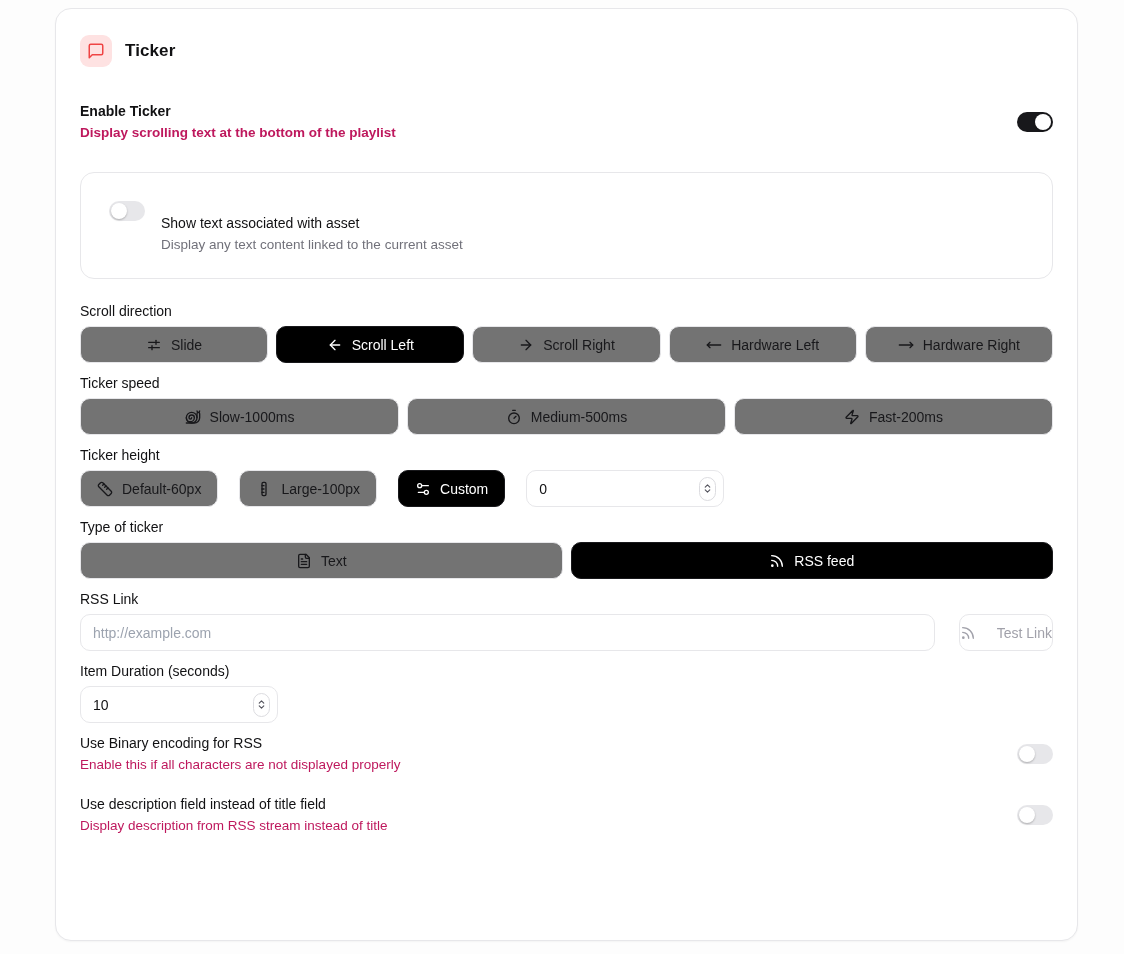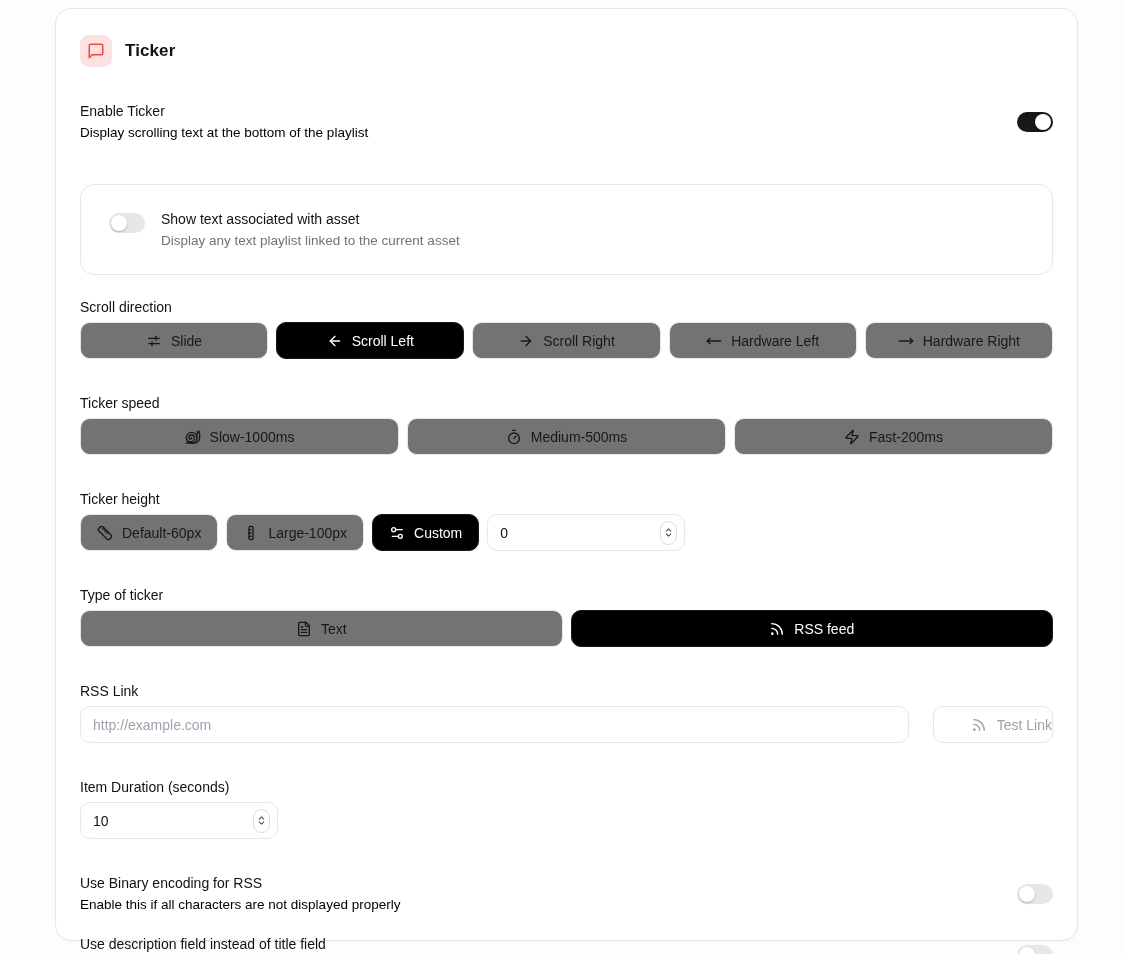--- a/index.html
+++ b/index.html
@@ -10,65 +10,65 @@
     box-shadow:0 1px 2px rgba(0,0,0,.04);
     padding:26px 24px 28px 24px;
   }
   
   .hdr { display:flex; align-items:center; gap:13px; margin-bottom:36px; }
   .hdr-icon { width:32px; height:32px; border-radius:9px; background:#fee2e2; display:flex; align-items:center; justify-content:center; color:#ef4444; }
   .hdr-title { font-size:17px; font-weight:700; letter-spacing:.1px; }
   
   .trow { display:flex; align-items:center; justify-content:space-between; }
   .trow .txt .lbl { font-size:14px; color:#111113; margin-bottom:6px; }
-  .trow .txt .dsc { font-size:13.5px; color:#000000; }
+  .trow .txt .dsc { font-size:13.5px; color:#be185d; }
   .toggle { width:36px; height:20px; border-radius:999px; position:relative; flex:0 0 auto; cursor:pointer; }
   .toggle.on  { background:#18181b; }
   .toggle.off { background:#e7e7ea; }
   .knob { position:absolute; top:2px; width:16px; height:16px; border-radius:50%; background:#fff; box-shadow:0 1px 2px rgba(0,0,0,.25); }
   .toggle.on  .knob { right:2px; }
   .toggle.off .knob { left:2px; }
-  .m-b-36 { margin-bottom:44px; }
+  .m-b-36 { margin-bottom:32px;font-weight:bold; }
   
   .inner-card { border:1px solid #e7e7ea; border-radius:14px; padding:26px 28px; display:flex; align-items:flex-start; gap:16px; margin-bottom:24px; }
   .inner-card .toggle { margin-top:2px; }
   
-  .sec { margin-bottom:36px; }
+  .sec { margin-bottom:12px; }
   .sec-label { font-size:14px; color:#111113; margin-bottom:7px; }
   .btn-row { display:grid; gap:8px; }
   .cols-5 { grid-template-columns:repeat(5,1fr); }
   .cols-3 { grid-template-columns:repeat(3,1fr); }
   .cols-2 { grid-template-columns:repeat(2,1fr); }
   .btn {
     height:37px; border:1px solid #e7e7ea; border-radius:10px; background:#737373;
     display:flex; align-items:center; justify-content:center; gap:9px;
     font-size:14px; color:#18181b; cursor:pointer; white-space:nowrap; padding:0 16px;
   }
   .btn.selected { background:#000000; color:#fff; border-color:#18181b; }
   .btn svg { flex:0 0 auto; }
-  .flex-row { display:flex; gap:8px; }
+  .flex-row { display:flex; gap:21px; }
   
   .input {
     height:37px; border:1px solid #e7e7ea; border-radius:10px; background:#fff;
     font-size:14px; color:#111113; padding:0 12px; outline:none; width:100%;
     font-family:"Liberation Sans","DejaVu Sans",sans-serif;
   }
   .input::placeholder { color:#9ca3af; }
   .num-wrap { position:relative; width:198px; }
   .num-wrap .input { padding-right:34px; }
   .spinner {
     position:absolute; right:8px; top:50%; transform:translateY(-50%);
     width:17px; height:24px; border:1px solid #dcdce0; border-radius:999px;
     display:flex; align-items:center; justify-content:center; color:#52525b; cursor:pointer; background:#fff;
   }
   .rss-row { display:flex; gap:24px; }
   .rss-row .num-like { flex:1; }
   .test-btn {
-    width:120px; height:37px; border:1px solid #e7e7ea; border-radius:10px; background:#fff;
-    display:flex; align-items:center; justify-content:flex-end; gap:10px;
+    width:94px; height:37px; border:1px solid #e7e7ea; border-radius:10px; background:#fff;
+    display:flex; align-items:center; justify-content:space-between; gap:10px;
     font-size:14px; color:#a1a1aa; cursor:pointer; flex:0 0 auto;
   }
 </style>
 </head>
 <body>
 
 <div class="card">
 
   <div class="hdr">
     <div class="hdr-icon">
@@ -86,23 +86,23 @@
     </div>
     <div class="toggle on">
         <span class="knob"></span>
       </div>
   </div>
 
   <div class="inner-card">
     <div class="toggle off">
         <span class="knob"></span>
       </div>
-    <div class="txt trow" style="display:block;">
+    <div class="txt trow" style="display:block;margin-top:16px;">
       <div class="lbl" style="font-size:14px;margin-bottom:6px;">Show text associated with asset</div>
-      <div class="dsc" style="font-size:13.5px;color:#71717a;">Display any text playlist linked to the current asset</div>
+      <div class="dsc" style="font-size:13.5px;color:#71717a;">Display any text content linked to the current asset</div>
     </div>
   </div>
 
   <div class="sec">
     <div class="sec-label">Scroll direction</div>
     <div class="btn-row cols-5">
       <button class="btn">
         <svg width="16" height="16" viewBox="0 0 24 24" fill="none" stroke="currentColor" stroke-width="2" stroke-linecap="round" stroke-linejoin="round">
             <path d="M4 8h16"></path>
             <path d="M15 5v6"></path>

